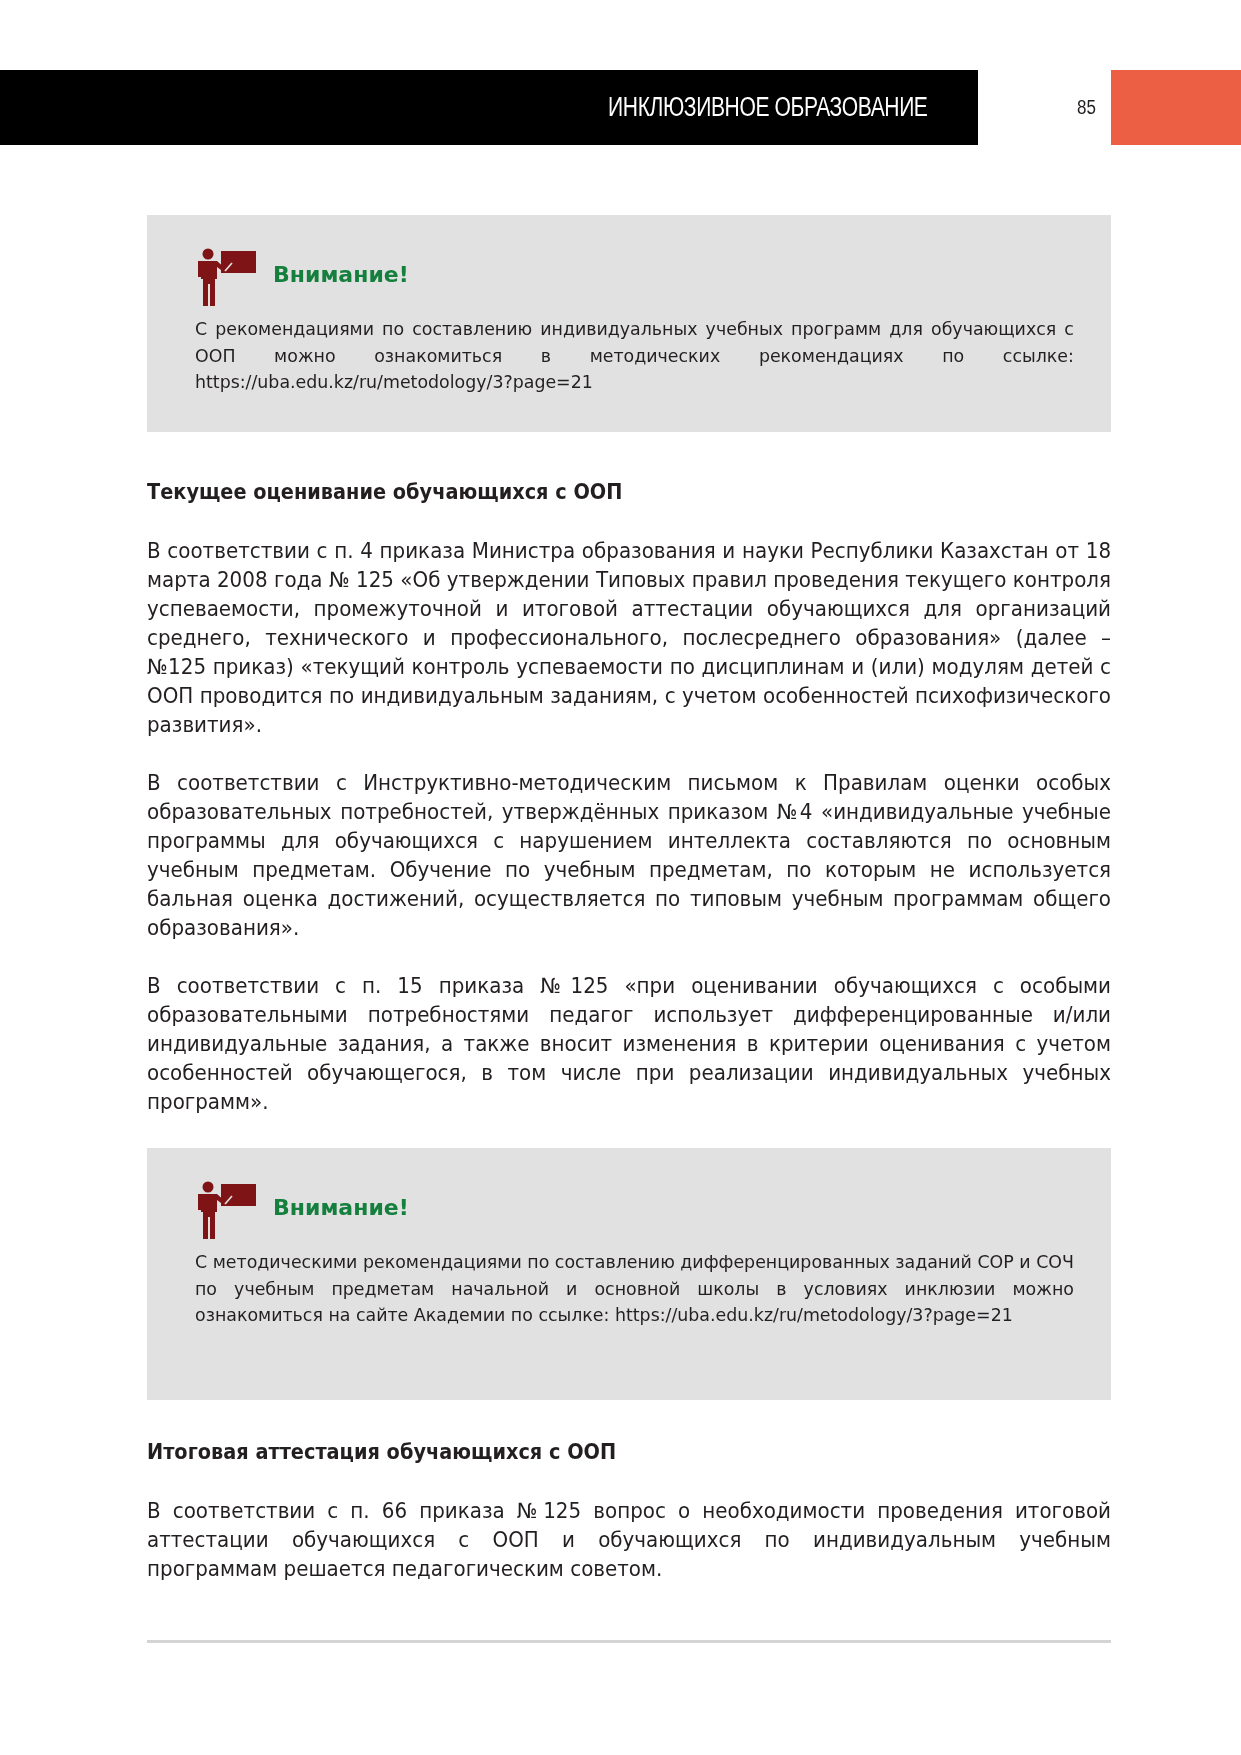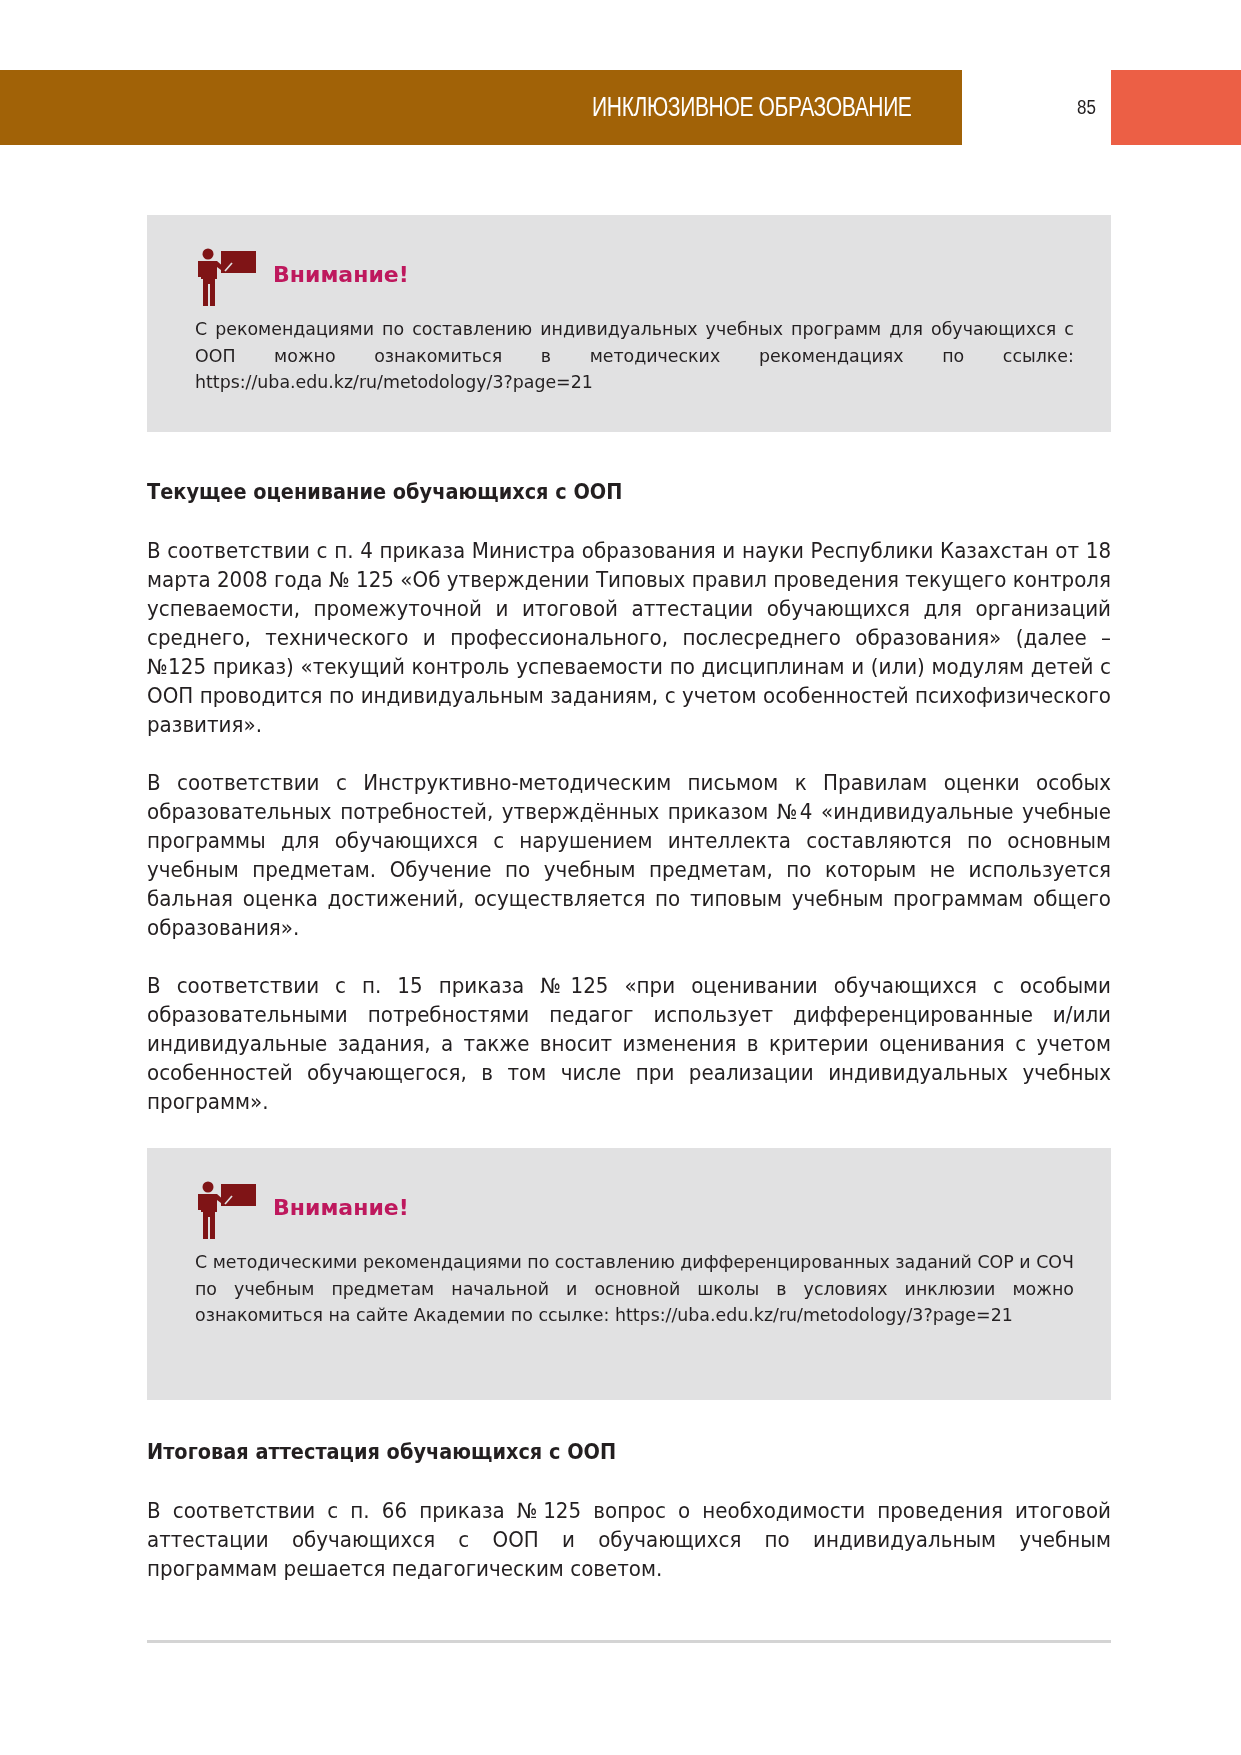--- a/index.html
+++ b/index.html
@@ -4,21 +4,22 @@
 <style>
   html, body { margin: 0; padding: 0; }
   body {
     width: 1241px; height: 1755px; position: relative; overflow: hidden;
     background: #ffffff;
     font-family: "DejaVu Sans", sans-serif;
     color: #231f20;
   }
   .hdr-bar {
     position: absolute; left: 0; top: 70px; width: 962px; height: 75px;
-    background: #a16207;
+    background: #000000;
+    padding-left: 16px;
   }
   .hdr-title {
     position: absolute; right: 50px; top: 22px;
     font-family: "Liberation Sans", sans-serif;
     font-size: 27px; color: #ffffff; letter-spacing: -0.5px;
     transform: scaleX(0.78); transform-origin: right center;
     white-space: nowrap;
   }
   .hdr-page {
     position: absolute; left: 1062px; top: 70px; width: 49px; height: 75px;
@@ -31,21 +32,21 @@
     background: #ec5f45;
   }
   .note {
     position: absolute; left: 147px; width: 964px;
     background: #e1e1e2;
   }
   .note-icon { position: absolute; left: 48px; width: 62px; height: 58px; }
   .note-title {
     position: absolute; left: 126px;
     font-family: "DejaVu Sans", sans-serif; font-weight: bold;
-    font-size: 22px; color: #be185d;
+    font-size: 22px; color: #15803d;
   }
   .note-text {
     position: absolute; left: 48px; width: 880px;
     font-family: "DejaVu Sans", sans-serif; font-size: 18.5px;
     line-height: 26.5px; color: #231f20; text-align: justify;
     transform: scaleX(0.94); transform-origin: left top;
     width: 935px;
   }
   .heading {
     position: absolute; left: 147px;

